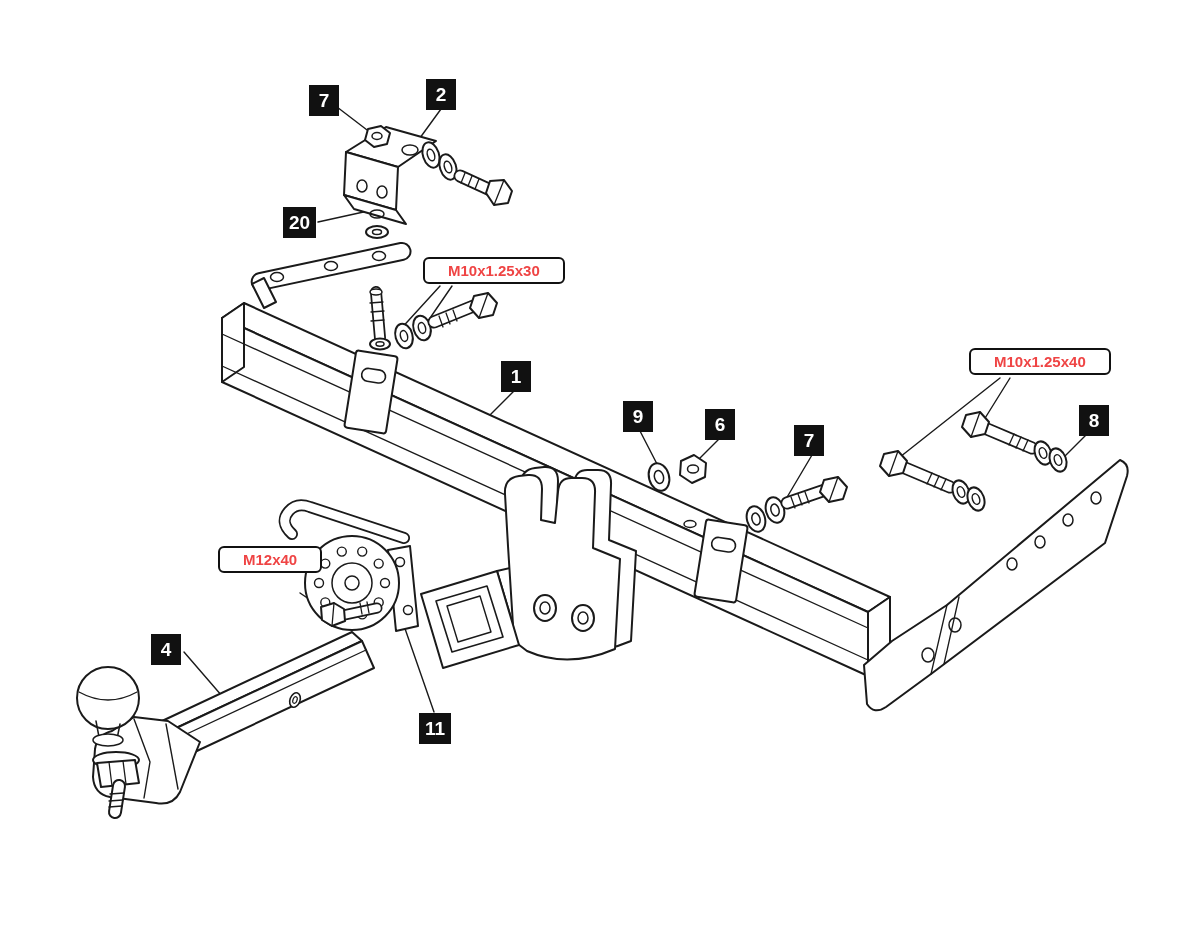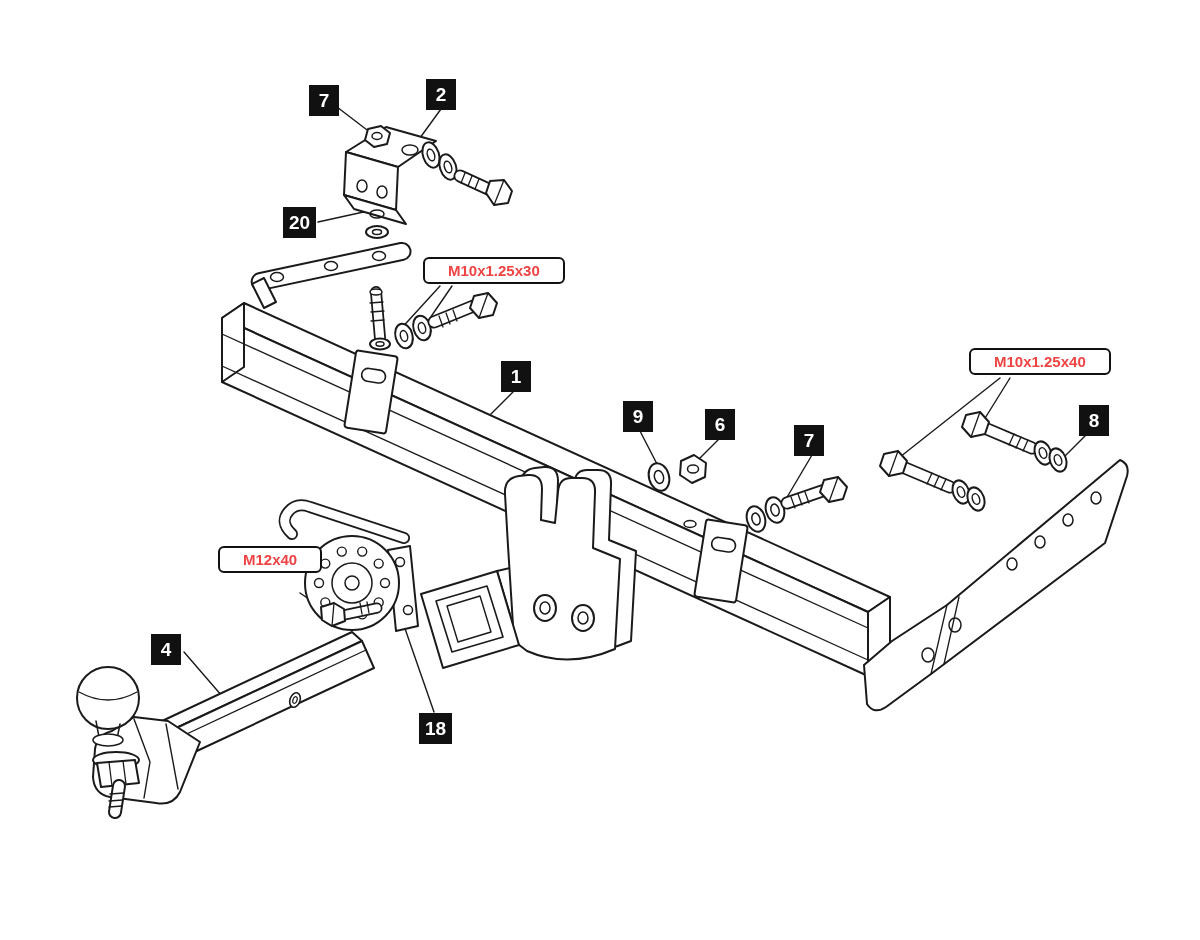--- a/index.html
+++ b/index.html
@@ -279,19 +279,19 @@
 
   <div class="callout" style="left:309px;top:85px">7</div>
   <div class="callout" style="left:426px;top:79px">2</div>
   <div class="callout" style="left:283px;top:207px">20</div>
   <div class="callout" style="left:501px;top:361px">1</div>
   <div class="callout" style="left:623px;top:401px">9</div>
   <div class="callout" style="left:705px;top:409px">6</div>
   <div class="callout" style="left:794px;top:425px">7</div>
   <div class="callout" style="left:1079px;top:405px">8</div>
   <div class="callout" style="left:151px;top:634px">4</div>
-  <div class="callout" style="left:419px;top:713px">18</div>
+  <div class="callout" style="left:419px;top:713px">11</div>
 
   <div class="spec" style="left:423px;top:257px">M10x1.25x30</div>
   <div class="spec" style="left:969px;top:348px">M10x1.25x40</div>
   <div class="spec" style="left:218px;top:546px">M12x40</div>
 
 </div>
 
 </body></html>

